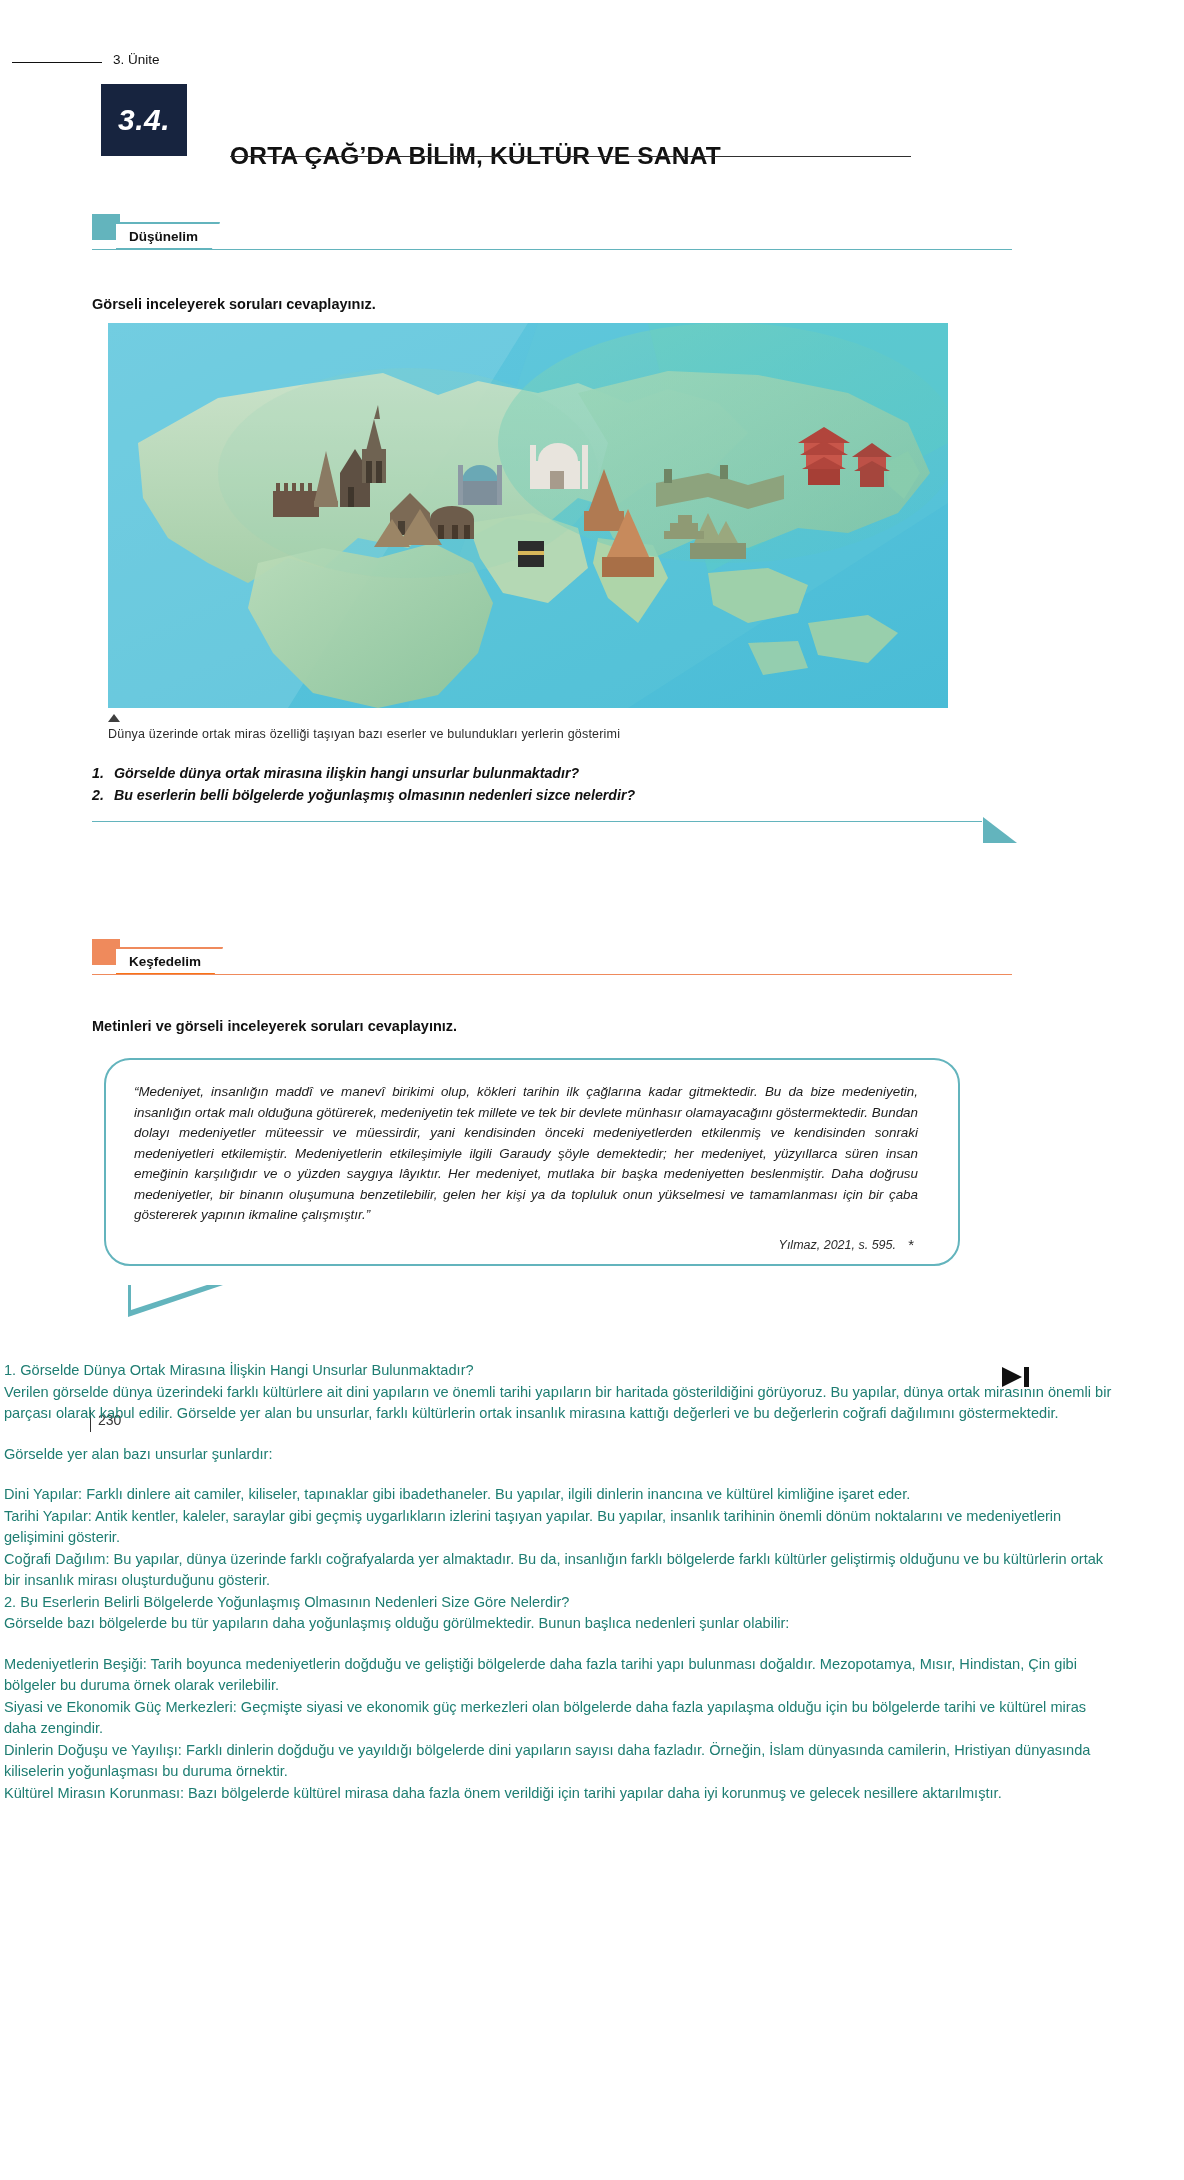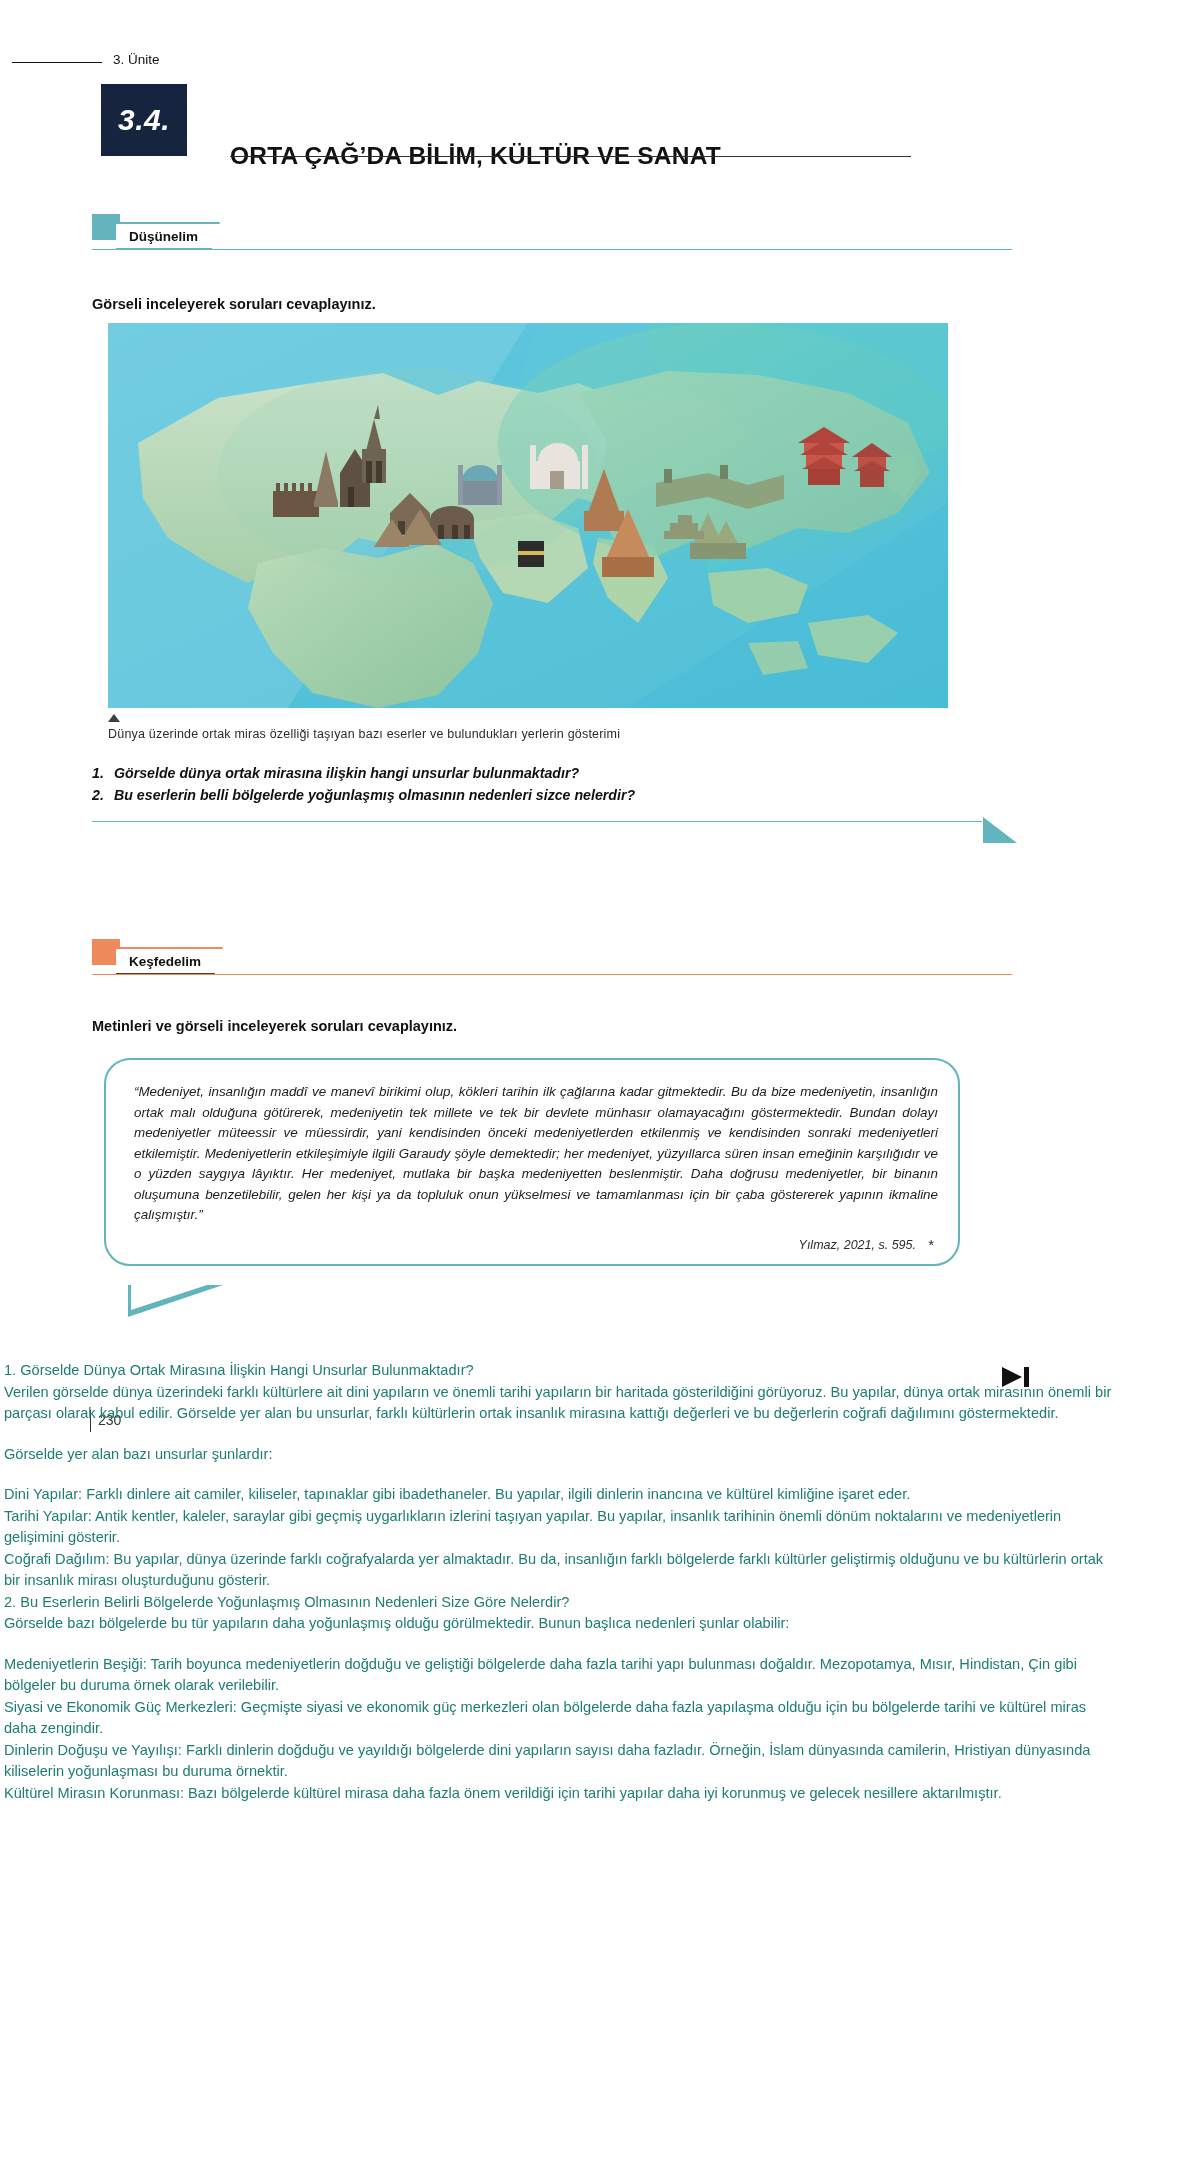--- a/index.html
+++ b/index.html
@@ -106,21 +106,21 @@
     border-bottom: 2px solid #63b4bd;
     clip-path: polygon(0 0, 100% 0, 92% 100%, 0 100%);
     padding-right: 22px;
   }
   .tab-dusunelim .rule { width: 920px; background: #63b4bd; }
 
   .tab-kesfedelim { top: 947px; left: 92px; width: 920px; }
   .tab-kesfedelim .block { background: #ef8a5c; }
   .tab-kesfedelim .tab-label {
     border-top: 2px solid #ef8a5c;
-    border-bottom: 2px solid #404040;
+    border-bottom: 2px solid #f97316;
     clip-path: polygon(0 0, 100% 0, 92% 100%, 0 100%);
     padding-right: 22px;
   }
   .tab-kesfedelim .rule { width: 920px; background: #ef8a5c; }
 
   
   .prompt-bold {
     position: absolute;
     font-size: 14.5px;
     font-weight: bold;
@@ -189,21 +189,21 @@
     border-left: 34px solid #63b4bd;
     border-top: 26px solid transparent;
     transform: translateY(-80px);
   }
 
   
   .quote-bubble {
     position: absolute;
     top: 1058px; left: 104px;
     width: 856px;
-    padding: 22px 20px 12px 28px;
+    padding: 22px 40px 12px 28px;
     border: 2px solid #63b4bd;
     border-radius: 26px;
     background: #ffffff;
   }
   .quote-text {
     font-size: 13.4px;
     font-style: italic;
     line-height: 20.5px;
     color: #1d1d1d;
     text-align: justify;

